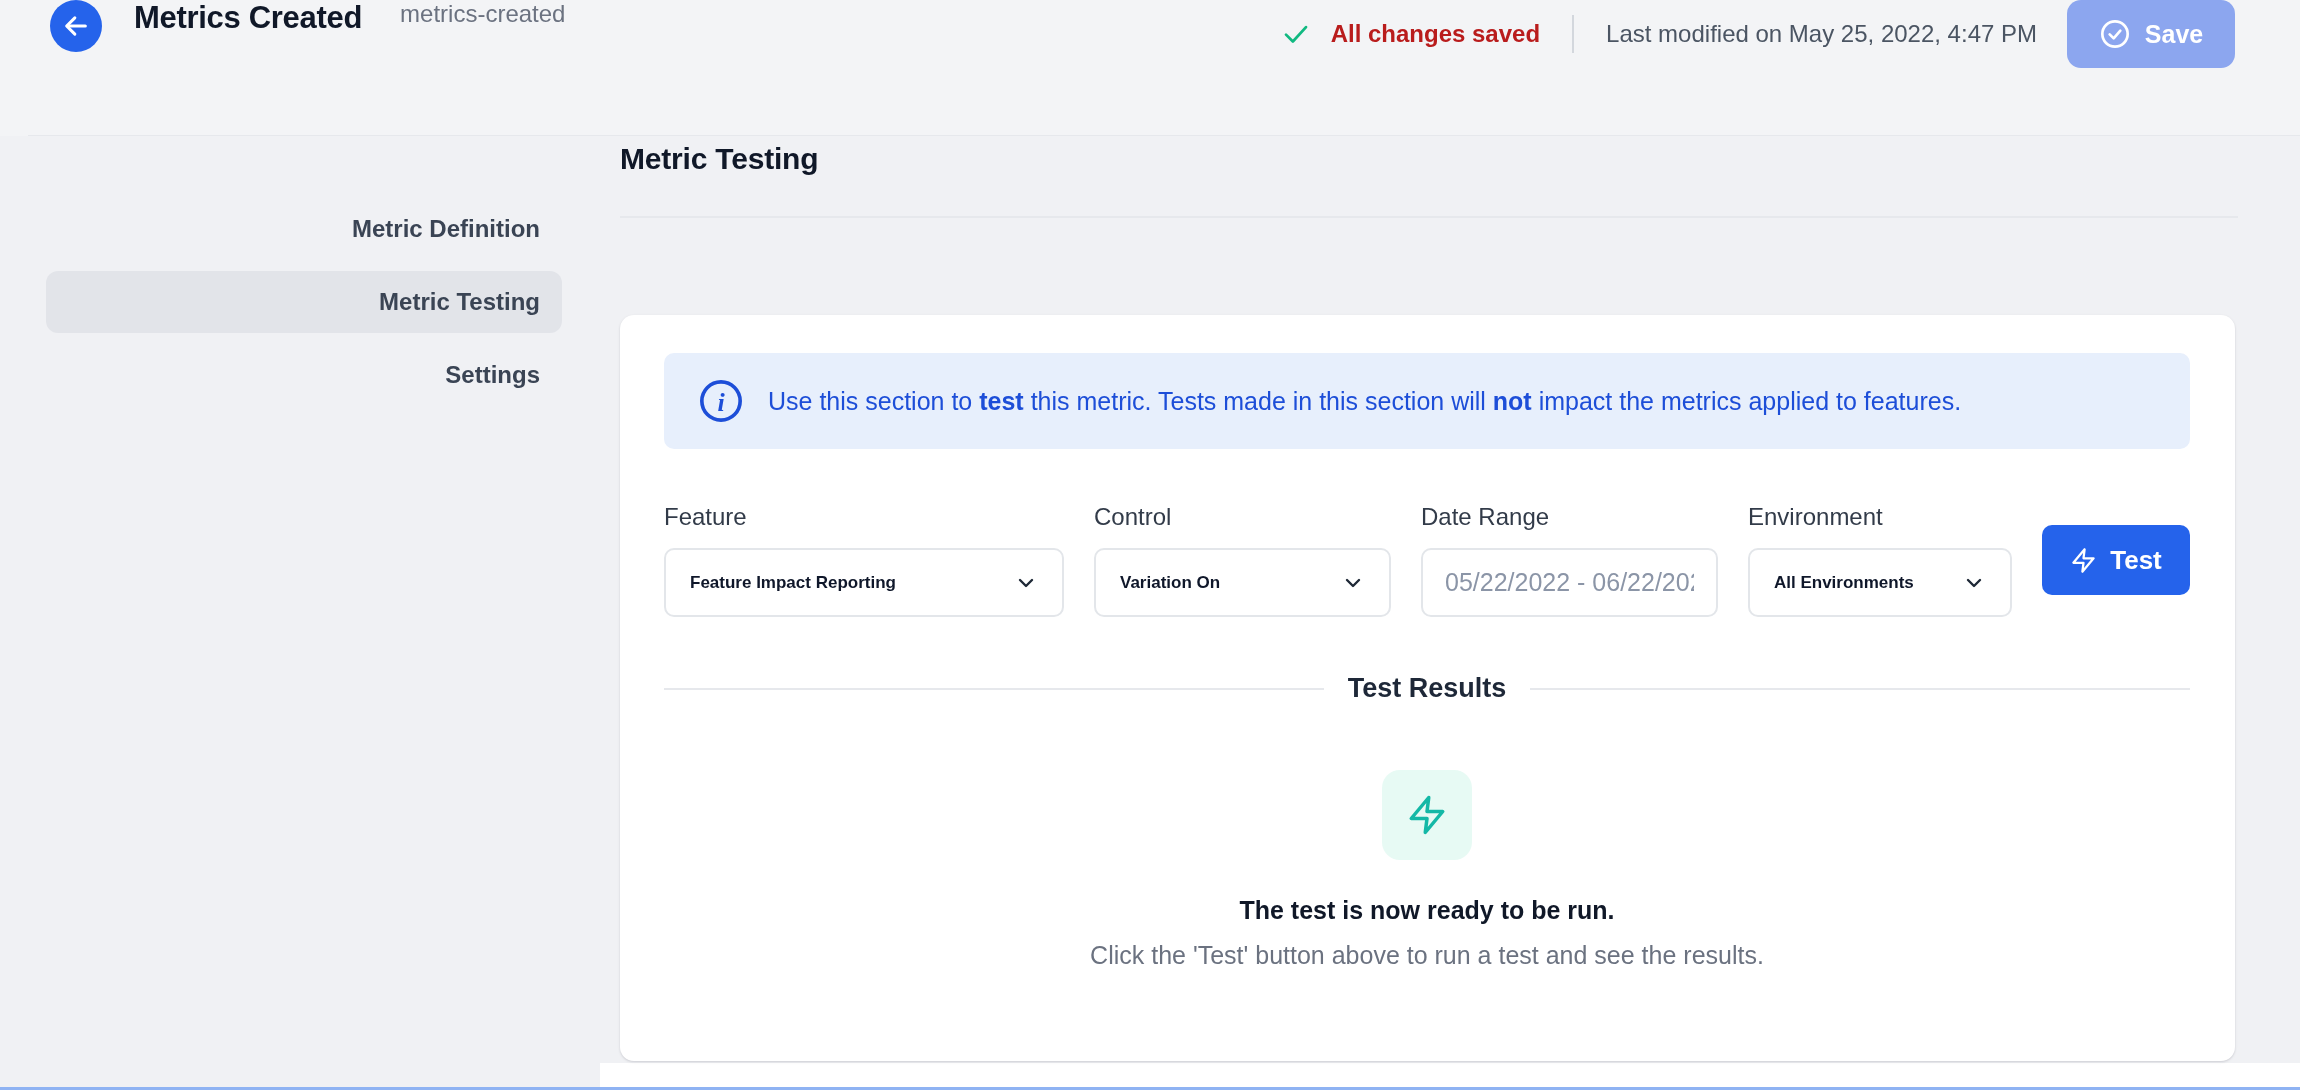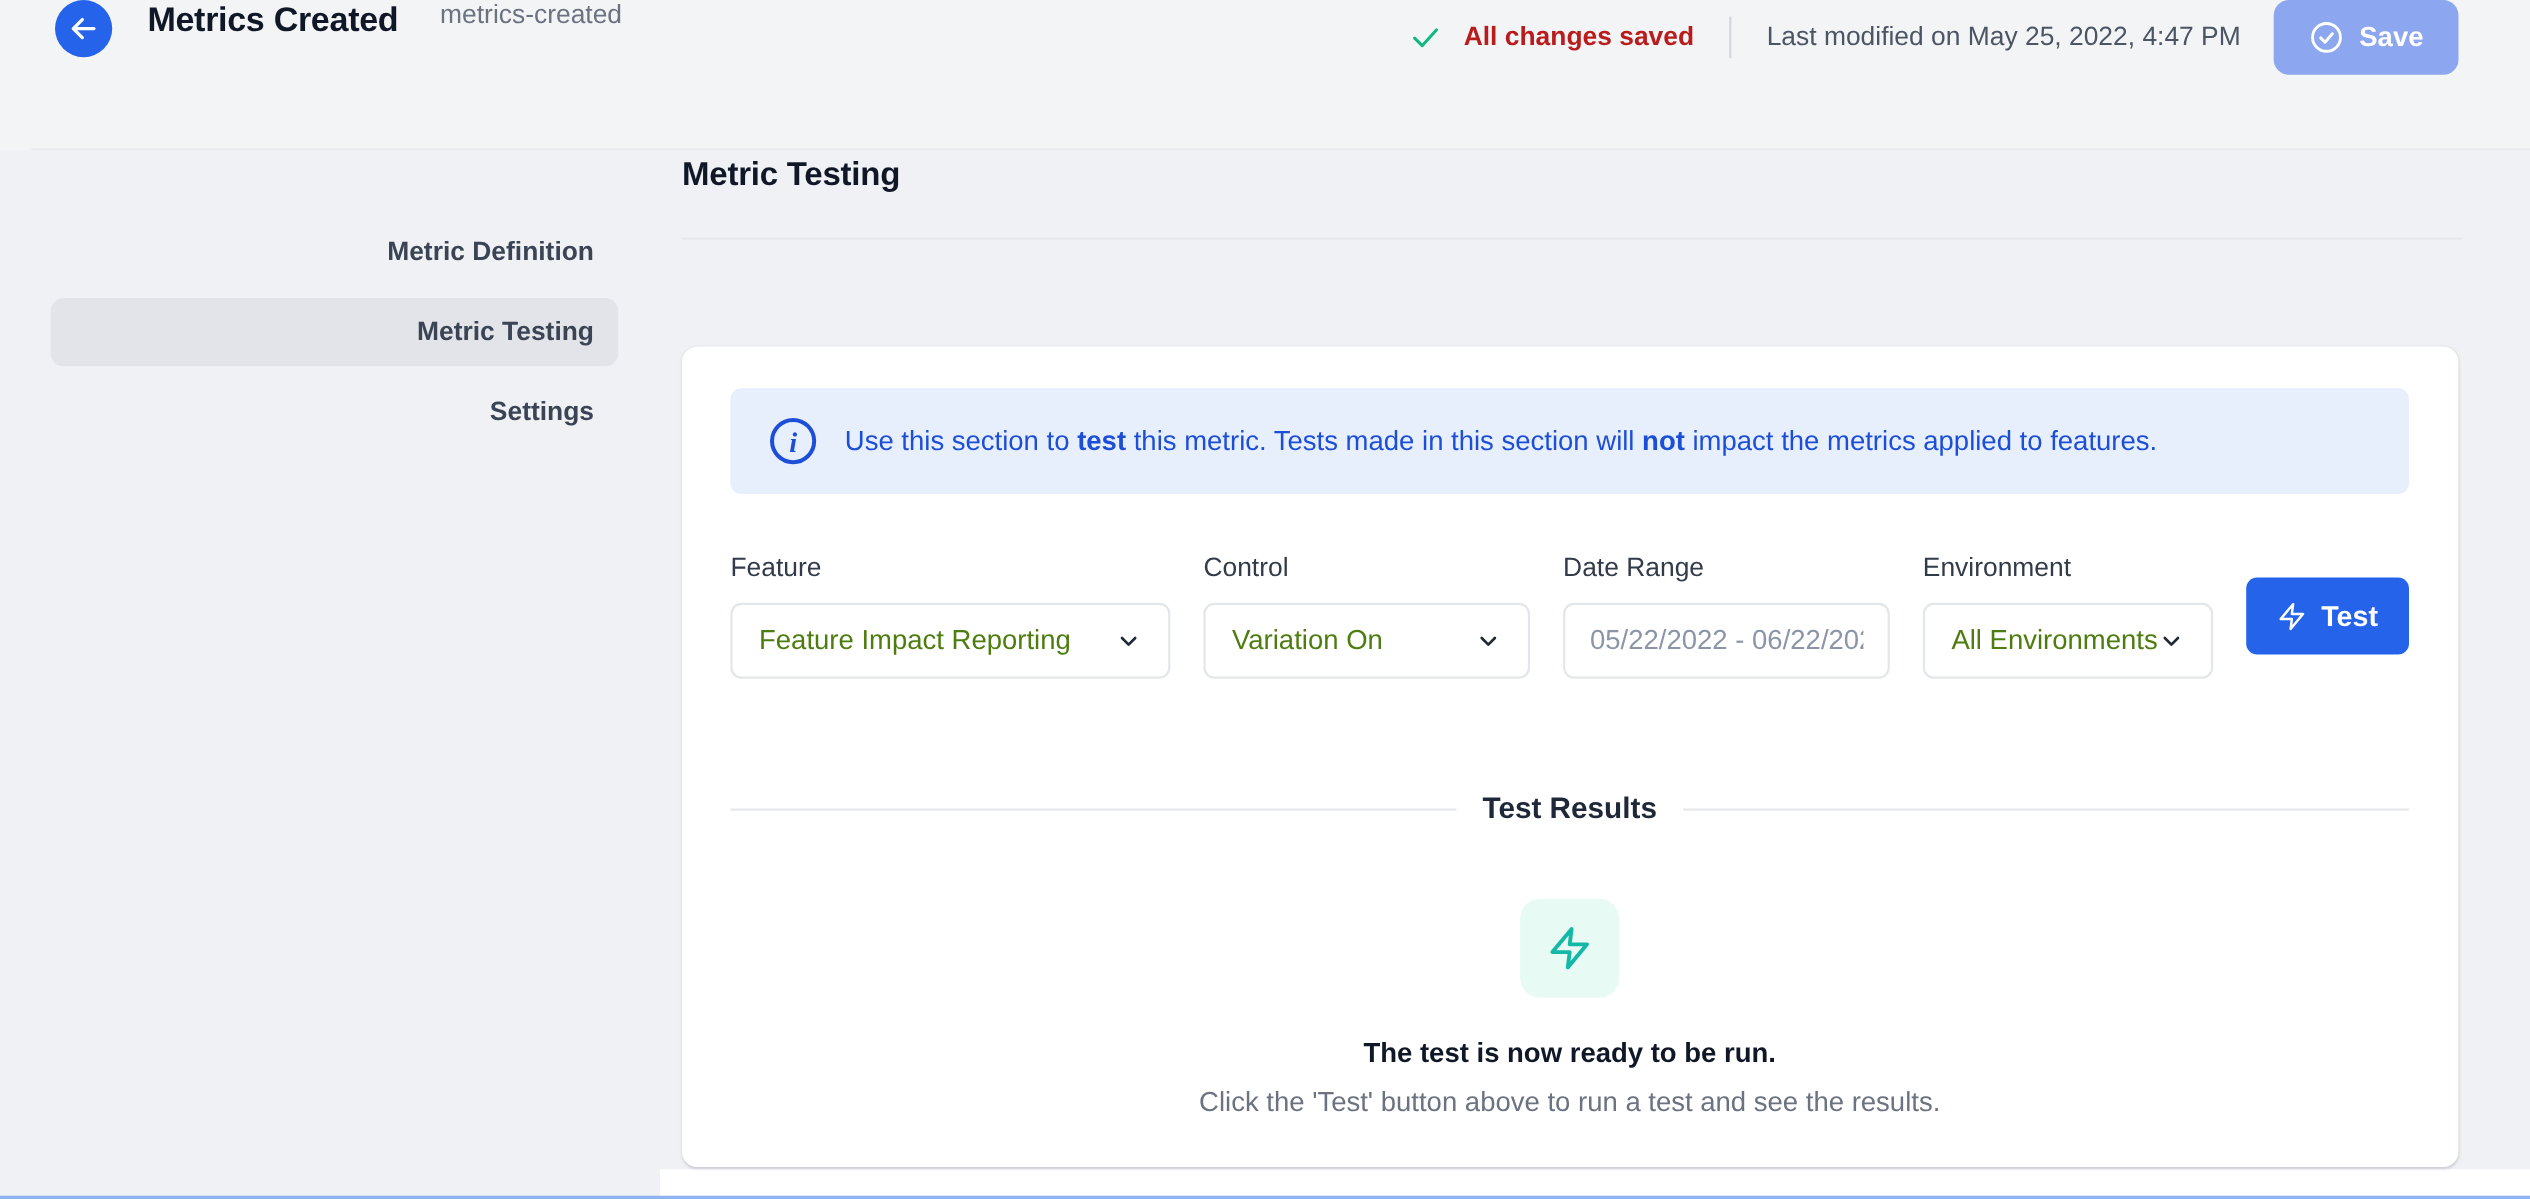--- a/index.html
+++ b/index.html
@@ -67,36 +67,36 @@
   .info-banner .txt b{font-weight:700;}
   
   .form-row{display:flex;gap:30px;margin-top:54px;align-items:center;}
   .field{display:flex;flex-direction:column;}
   .field-label{font-size:24px;font-weight:500;color:#323b49;margin-bottom:17px;}
   .select{
     height:69px;border:2px solid #e3e6ea;border-radius:10px;background:#ffffff;
     display:flex;align-items:center;justify-content:space-between;
     padding:0 24px;box-sizing:border-box;cursor:pointer;
   }
-  .select .val{font-size:25px;color:#4d7c0f;font-weight:400;white-space:nowrap;}
+  .select .val{font-size:17px;color:#0f172a;font-weight:700;white-space:nowrap;}
   .w-feature{width:400px;}
   .w-control{width:297px;}
   .w-env{width:264px;}
   .date-input{
     height:69px;width:297px;border:2px solid #e3e6ea;border-radius:10px;background:#ffffff;
     padding:0 22px;box-sizing:border-box;font-size:25px;color:#8b95a7;
     font-family:"Liberation Sans",sans-serif;outline:none;
   }
   .test-btn{
     margin-left:auto;height:70px;width:152px;border:none;border-radius:10px;background:#2563eb;
     color:#fff;font-size:26px;font-weight:600;font-family:"Liberation Sans",sans-serif;
     display:flex;align-items:center;justify-content:center;gap:13px;cursor:pointer;
   }
   
-  .results-divider{display:flex;align-items:center;margin-top:103px;gap:24px;justify-content:space-between;}
+  .results-divider{display:flex;align-items:center;margin-top:56px;gap:24px;justify-content:space-between;}
   .results-divider .line{flex:1;height:2px;background:#e6e8ec;}
   .results-title{font-size:27px;font-weight:700;color:#1e2838;white-space:nowrap;}
   .bolt-tile{
     width:90px;height:90px;border-radius:18px;background:#e7faf4;
     margin:66px auto 0;display:flex;align-items:center;justify-content:center;
   }
   .ready-title{margin-top:36px;text-align:center;font-size:25px;font-weight:700;color:#101828;}
   .ready-sub{margin-top:16px;text-align:center;font-size:25px;color:#6b7280;}
   .bottom-line{position:absolute;left:0;right:0;bottom:0;height:3px;background:#8fb3f3;}
   svg{display:block;}

